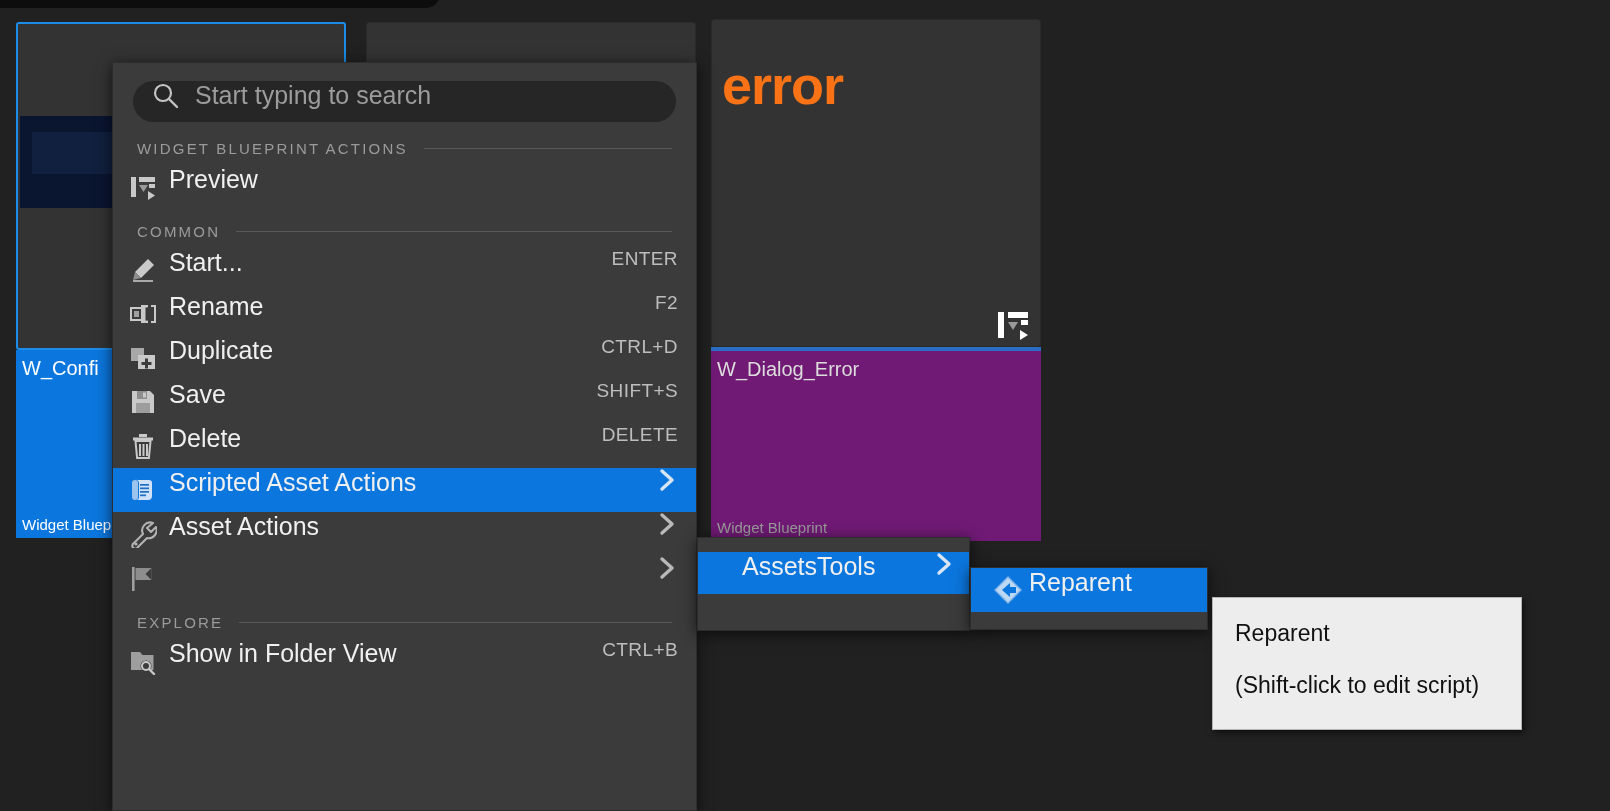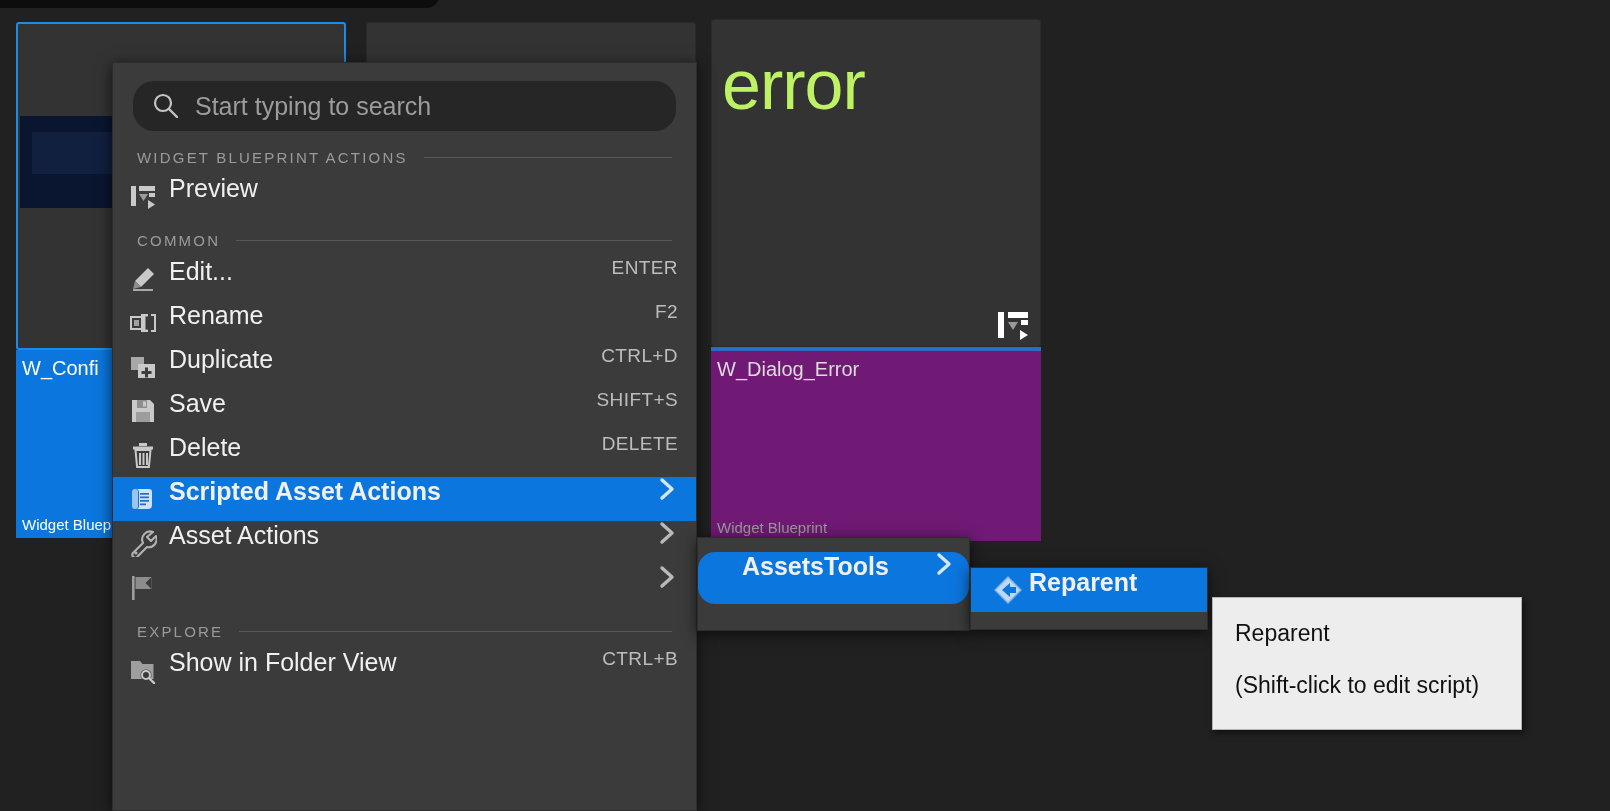--- a/index.html
+++ b/index.html
@@ -69,23 +69,23 @@
     white-space: nowrap;
   }
   .tile-sel .tile-name,
   .tile-sel .tile-type { color: #ffffff; }
 
   
   .err-word {
     position: absolute;
     left: 10px;
     top: 26px;
-    font-size: 70px;
-    font-weight: normal;
-    color: #bef264;
+    font-size: 54px;
+    font-weight: bold;
+    color: #f97316;
     letter-spacing: -1px;
     line-height: 78px;
   }
   .wb-badge {
     position: absolute;
     right: 10px;
     bottom: 6px;
     width: 34px;
     height: 30px;
   }
@@ -106,25 +106,24 @@
   #main-menu {
     left: 112px;
     top: 62px;
     width: 585px;
     height: 749px;
     overflow: hidden;
   }
 
   .search-row {
     margin: 18px 20px 4px 20px;
-    height: 50px;
+    height: 41px;
     background: #262626;
     border-radius: 21px;
     display: flex;
-    align-items: center;
     padding: 0 12px;
     box-sizing: border-box;
   }
   .search-icon { width: 30px; height: 30px; flex: 0 0 auto; margin-left: 6px; }
   .search-placeholder {
     margin-left: 14px;
     font-size: 25px;
     color: #9c9c9c;
     white-space: nowrap;
   }
@@ -149,21 +148,21 @@
   }
 
   .mi {
     position: relative;
     display: flex;
     align-items: flex-start;
     height: 44px;
     padding: 0 18px 0 56px;
     box-sizing: border-box;
   }
-  .mi.hl { background: #0b76dd; font-weight: bold; }
+  .mi.hl { background: #0b76dd; }
   .mi-icon {
     position: absolute;
     left: 16px;
     top: 50%;
     transform: translateY(-50%);
     width: 28px;
     height: 28px;
   }
   .mi-label {
     font-size: 25px;
@@ -188,24 +187,23 @@
   .mi.hl .mi-arrow path { stroke: #d6e6f7; }
 
   
   #assets-tools-menu {
     left: 697px;
     top: 537px;
     width: 273px;
     height: 94px;
   }
   #assets-tools-menu .mi {
-    height: 52px;
+    height: 42px;
     padding-left: 44px;
     padding-right: 14px;
-    border-radius: 17px;
   }
   #assets-tools-menu .mi .mi-label { font-size: 25px; }
 
   #reparent-menu {
     left: 970px;
     top: 567px;
     width: 238px;
     height: 63px;
   }
   #reparent-menu .mi {
@@ -327,21 +325,21 @@
     </div>
 
     <div class="mi">
       <span class="mi-icon">
         <svg viewBox="0 0 28 28" width="28" height="28">
           <path d="M19 3 l6 6 l-13 13 l-6 -6 z" fill="#c9c9c9"></path>
           <path d="M6 16 l6 6 l-8 2 z" fill="#8d8d8d"></path>
           <rect x="4" y="24" width="20" height="2" fill="#a9a9a9"></rect>
         </svg>
       </span>
-      <span class="mi-label">Edit...</span>
+      <span class="mi-label">Start...</span>
       <span class="mi-shortcut">ENTER</span>
     </div>
 
     <div class="mi">
       <span class="mi-icon">
         <svg viewBox="0 0 28 28" width="28" height="28">
           <rect x="2" y="8" width="11" height="12" fill="none" stroke="#c9c9c9" stroke-width="2"></rect>
           <rect x="5" y="11" width="5" height="6" fill="#a0a0a0"></rect>
           <rect x="14" y="5" width="2.5" height="18" fill="#c9c9c9"></rect>
           <rect x="12" y="5" width="7" height="2.4" fill="#c9c9c9"></rect>

